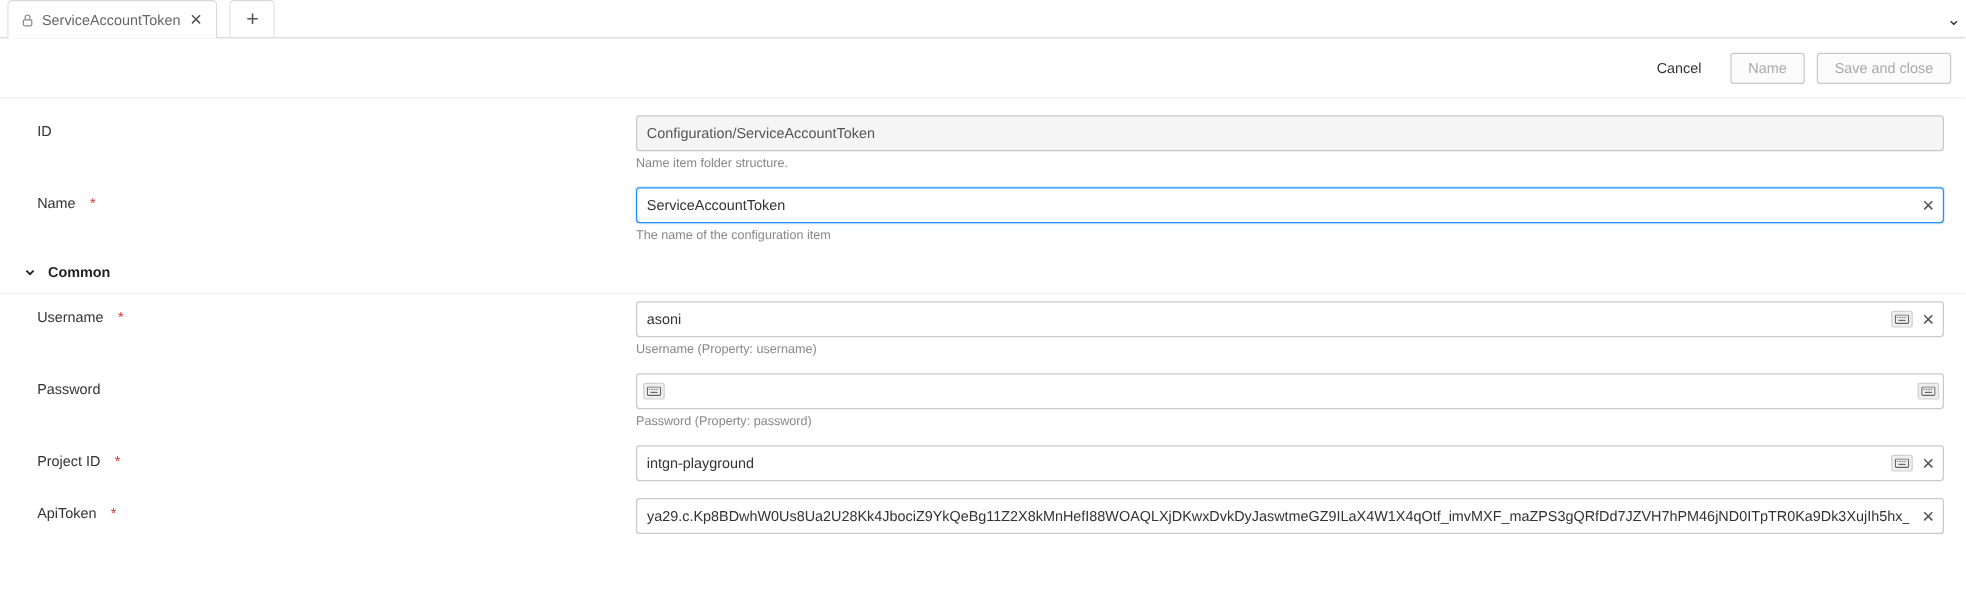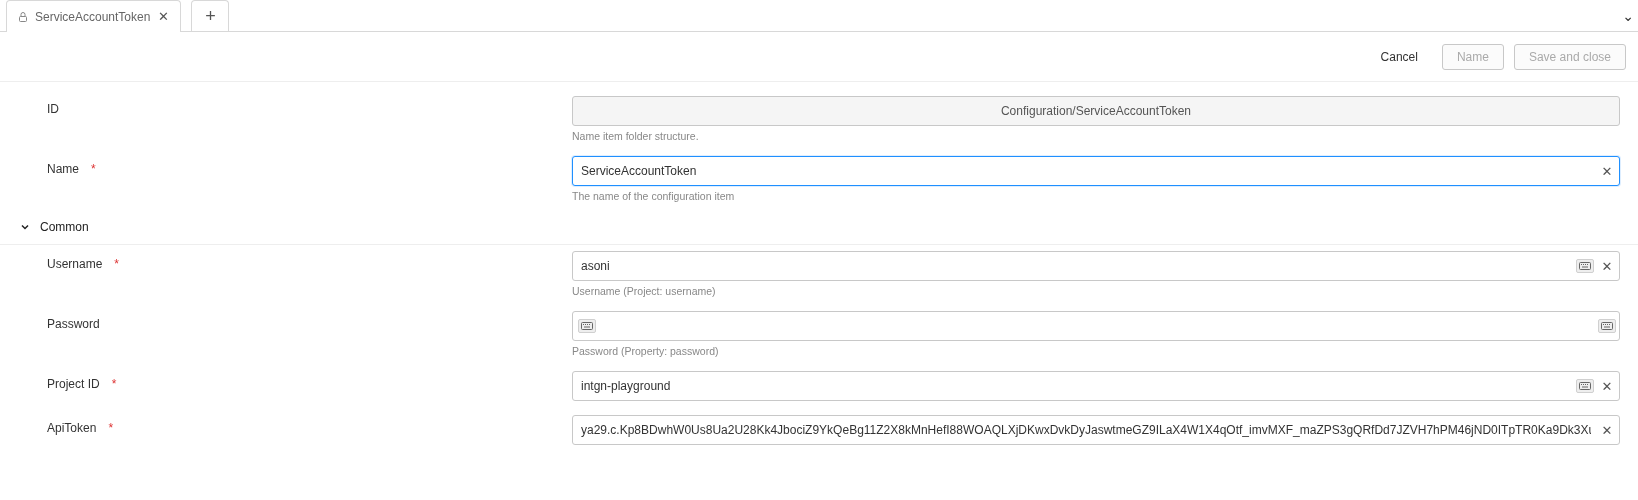--- a/index.html
+++ b/index.html
@@ -86,27 +86,26 @@
   
   .form { padding: 8px 0 20px 0; }
   .row {
     display: flex;
     align-items: flex-start;
     padding: 6px 0 8px 0;
   }
   .label-col {
     width: 530px;
     min-width: 530px;
-    padding: 6px 12px 0 5px;
+    padding: 6px 12px 0 31px;
     display: flex;
     align-items: center;
     gap: 10px;
     font-size: 12px;
     color: #333;
-    margin-left: 42px;
   }
   .req { color: #d33; margin-left: 2px; }
   .field-col {
     flex: 1;
     padding-right: 18px;
     display: flex;
     flex-direction: column;
   }
   .helper {
     font-size: 10.5px;
@@ -123,21 +122,20 @@
     border: 1px solid #c8c8c8;
     border-radius: 3px;
     padding: 0 8px;
     font-size: 12px;
     color: #333;
     background: #fff;
   }
   .input.readonly {
     background: #f5f5f5;
     color: #555;
-    text-align: center;
   }
   .input.focused {
     border-color: #1f90ff;
     box-shadow: 0 0 0 1px rgba(31,144,255,0.15);
   }
   .suffix-group {
     position: absolute;
     right: 4px; top: 50%;
     transform: translateY(-50%);
     display: flex; align-items: center; gap: 4px;
@@ -157,21 +155,21 @@
     transform: translateY(-50%);
   }
   .input.pl { padding-left: 30px; }
   
   .section-header {
     display: flex;
     align-items: center;
     gap: 8px;
     padding: 10px 18px;
     border-bottom: 1px solid #eee;
-    font-weight: normal;
+    font-weight: bold;
     font-size: 12px;
     color: #222;
     cursor: pointer;
   }
   .section-header .chev {
     width: 14px; height: 14px;
     display: inline-flex; align-items:center; justify-content:center;
   }
   svg { display: block; }
 </style>
@@ -258,21 +256,21 @@
                 <rect x="4" y="4" width="2" height="2"></rect>
                 <rect x="8" y="4" width="2" height="2"></rect>
                 <rect x="12" y="4" width="2" height="2"></rect>
                 <rect x="16" y="4" width="2" height="2"></rect>
                 <rect x="6" y="9" width="12" height="2"></rect>
               </svg>
           </span>
           <span class="suffix-icon">✕</span>
         </div>
       </div>
-      <div class="helper">Username (Project: username)</div>
+      <div class="helper">Username (Property: username)</div>
     </div>
   </div>
 
   <div class="row">
     <div class="label-col">
       <span>Password</span>
     </div>
     <div class="field-col">
       <div class="input-wrap">
         <span class="prefix-icon suffix-icon kb" style="position:absolute; left:6px;">

